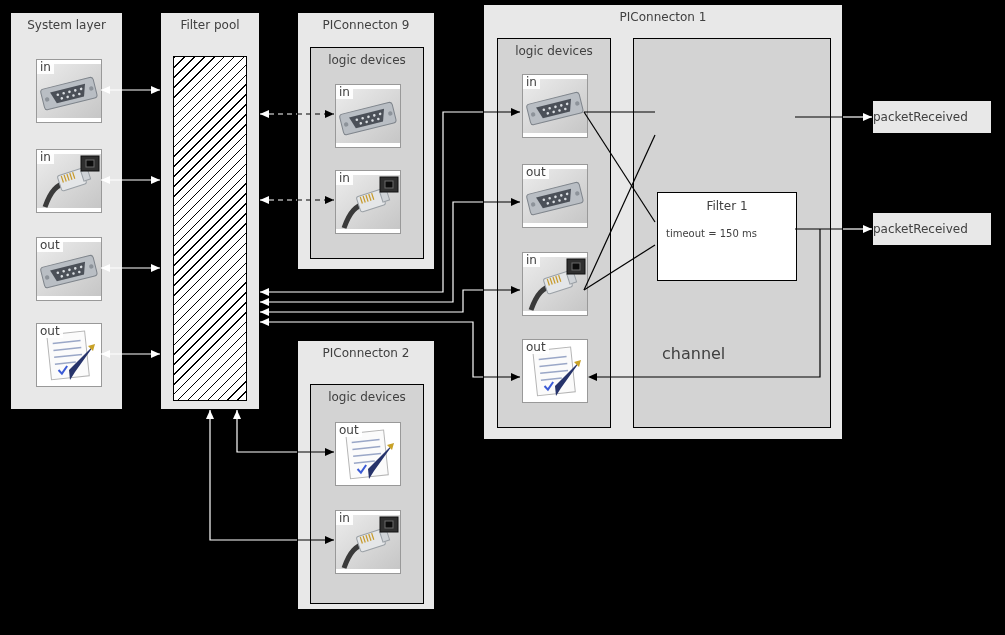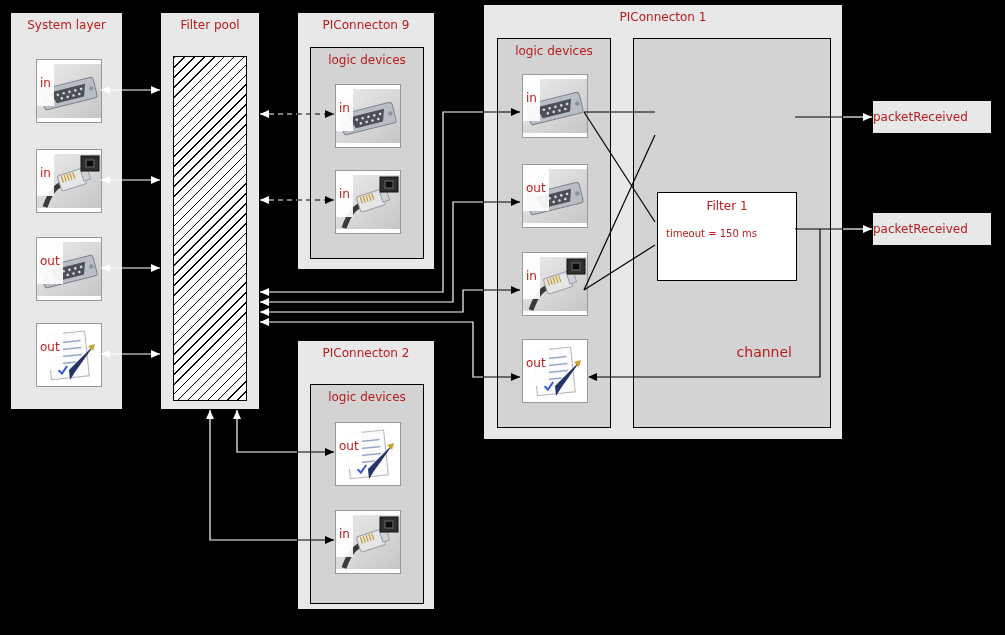--- a/index.html
+++ b/index.html
@@ -1,29 +1,29 @@
 <!DOCTYPE html>
 <html><head>
 <meta charset="utf-8">
 <style>
   html,body{margin:0;padding:0;background:#000;}
   .canvas{position:relative;width:1005px;height:635px;background:#000;
-          font-family:"DejaVu Sans","Liberation Sans",sans-serif;color:#b91c1c;overflow:hidden;}
+          font-family:"DejaVu Sans","Liberation Sans",sans-serif;color:#404040;overflow:hidden;}
   .panel{position:absolute;background:#e8e8e8;border:1px solid #000;box-sizing:border-box;}
   .panel-title{position:absolute;top:5px;left:0;right:0;text-align:center;font-size:12px;white-space:nowrap;}
   .group{position:absolute;background:#d3d3d3;border:1px solid #000;box-sizing:border-box;}
   .device{position:absolute;width:66px;height:64px;background:#fff;border:1px solid #999;box-sizing:border-box;}
   .dev-icon{position:absolute;left:0;top:0;width:100%;height:100%;}
-  .dev-label{position:absolute;top:0;left:0;font-size:12px;line-height:14px;padding:16px 3px;background:rgba(255,255,255,.92);}
+  .dev-label{position:absolute;top:0;left:0;font-size:12px;line-height:14px;padding:0 3px;background:rgba(255,255,255,.92);}
   .filter-box{position:absolute;background:#fff;border:1px solid #000;box-sizing:border-box;}
   .filter-title{position:absolute;top:6px;left:0;right:0;text-align:center;font-size:12px;}
   .filter-params{position:absolute;left:8px;top:34px;font-size:10px;line-height:13px;}
   .event-box{position:absolute;width:120px;height:34px;background:#e8e8e8;border:1px solid #000;
              box-sizing:border-box;display:flex;align-items:center;justify-content:flex-start;font-size:12px;}
-  .channel-label{position:absolute;font-size:14px;text-align:right;}
+  .channel-label{position:absolute;font-size:16px;text-align:left;}
   .wires{position:absolute;left:0;top:0;pointer-events:none;}
   .pool-hatch{position:absolute;left:12px;top:43px;width:74px;height:345px;border:1px solid #000;
               background-color:#fff;box-sizing:border-box;
               background-image:repeating-linear-gradient(135deg,#000 0,#000 1px,transparent 1px,transparent 7px);}
 </style>
 </head>
 <body>
 
 <div class="canvas">
 

